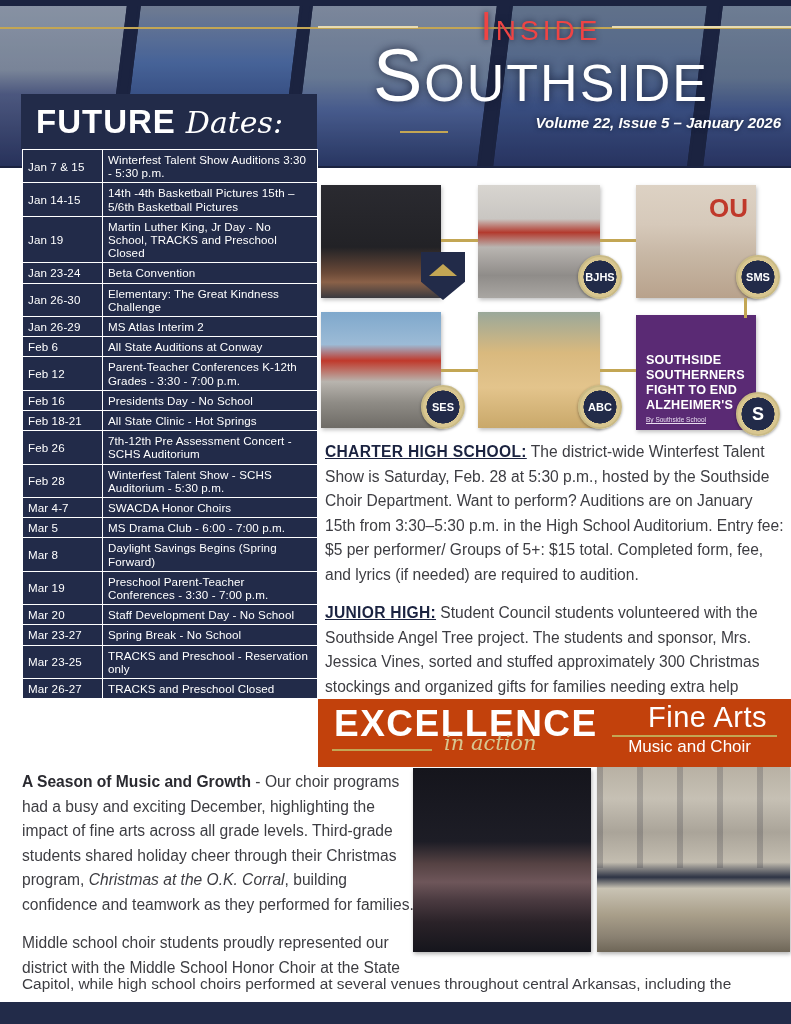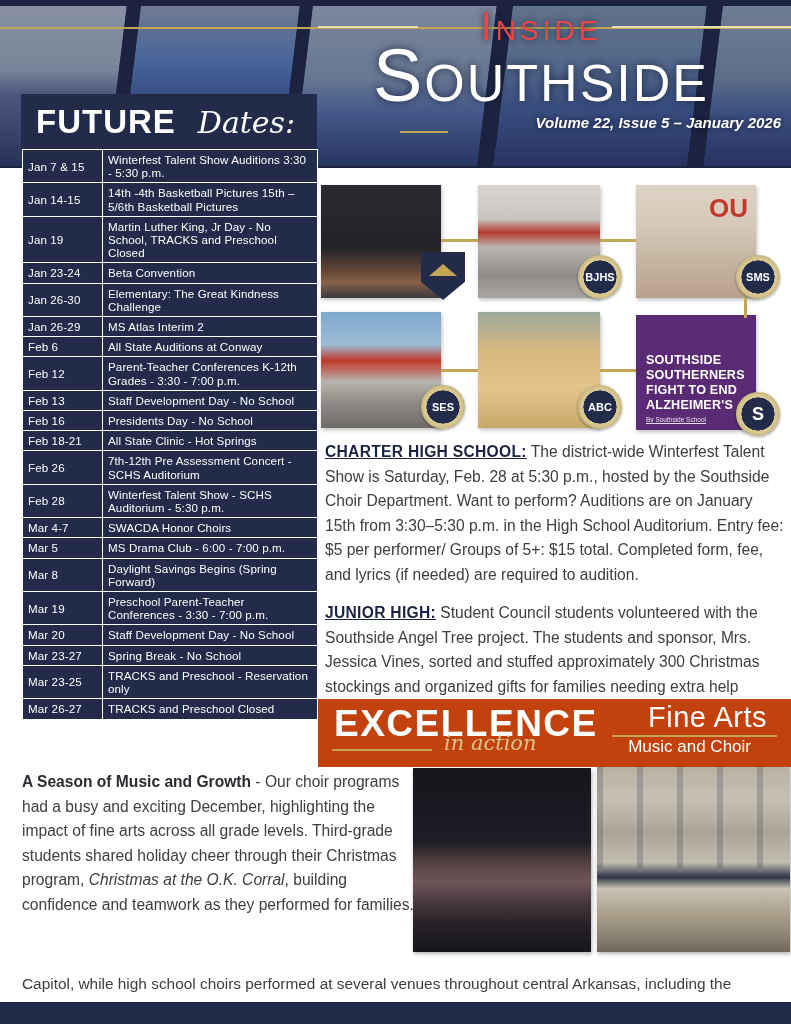--- a/index.html
+++ b/index.html
@@ -36,21 +36,20 @@
     color:#fff; font-variant:small-caps; font-size:18px; letter-spacing:1px; font-weight:500;
     text-align:right; margin-top:2px; text-shadow:0 0 5px rgba(17,24,48,.9); white-space:nowrap;
   }
   .tag-rule { position:absolute; left:400px; top:131px; width:48px; height:2px; background:#c3a654; z-index:6; }
   .volume { color:#fff; font-size:15px; font-weight:700; text-align:right; margin-top:4px; text-shadow:0 0 5px rgba(17,24,48,.9);font-style:italic; }
   
   .fd-box {
     position:absolute; left:22px; top:95px; width:294px; height:54px; z-index:10;
     background:#222b49; display:flex; align-items:center; padding-left:14px;
     box-shadow:0 0 0 1px #222b49;
-    gap:12px;
   }
   .fd-main { color:#fff; font-size:33px; font-weight:800; letter-spacing:1px; }
   .fd-script { color:#fff; font-size:30px; font-family:"DejaVu Serif", serif; font-style:italic; margin-left:10px; }
   table.fd {
     position:absolute; left:22px; top:149px; width:296px; z-index:10;
     border-collapse:collapse; background:#222b49;
   }
   table.fd td {
     border:1.6px solid #ffffff; color:#fff; font-size:11.6px; line-height:1.14;
     padding:3px 5px; vertical-align:middle; font-weight:500; letter-spacing:.1px;
@@ -184,24 +183,20 @@
     <tr>
       <td class="fd-date">Feb 6</td>
       <td class="fd-event">All State Auditions at Conway</td>
     </tr>
 
     <tr>
       <td class="fd-date">Feb 12</td>
       <td class="fd-event">Parent-Teacher Conferences K-12th Grades - 3:30 - 7:00 p.m.</td>
     </tr>
 
-    <tr>
-      <td class="fd-date">Feb 13</td>
-      <td class="fd-event">Staff Development Day - No School</td>
-    </tr>
 
     <tr>
       <td class="fd-date">Feb 16</td>
       <td class="fd-event">Presidents Day - No School</td>
     </tr>
 
     <tr>
       <td class="fd-date">Feb 18-21</td>
       <td class="fd-event">All State Clinic - Hot Springs</td>
     </tr>
@@ -296,20 +291,21 @@
     <div class="exc-word">EXCELLENCE</div>
     <div class="exc-rule"></div>
     <div class="exc-script">in action</div>
     <div class="fa-title">Fine Arts</div>
     <div class="fa-rule"></div>
     <div class="fa-sub">Music and Choir</div>
   </div>
 
   <div class="bottom-text">
     <div><span class="bold-dark">A Season of Music and Growth</span><span> - Our choir programs had a busy and exciting December, highlighting the impact of fine arts across all grade levels. Third-grade students shared holiday cheer through their Christmas program, </span><span class="it">Christmas at the O.K. Corral</span><span>, building confidence and teamwork as they performed for families.</span></div>
+    <div class="para2">Middle school choir students proudly represented our district with the Middle School Honor Choir at the State</div>
   </div>
 
   <div class="bphotoA"></div>
   <div class="bphotoB"></div>
 
   <div class="full-line">Capitol, while high school choirs performed at several venues throughout central Arkansas, including the</div>
 
   <div class="footer-bar"></div>
 
 </div>

